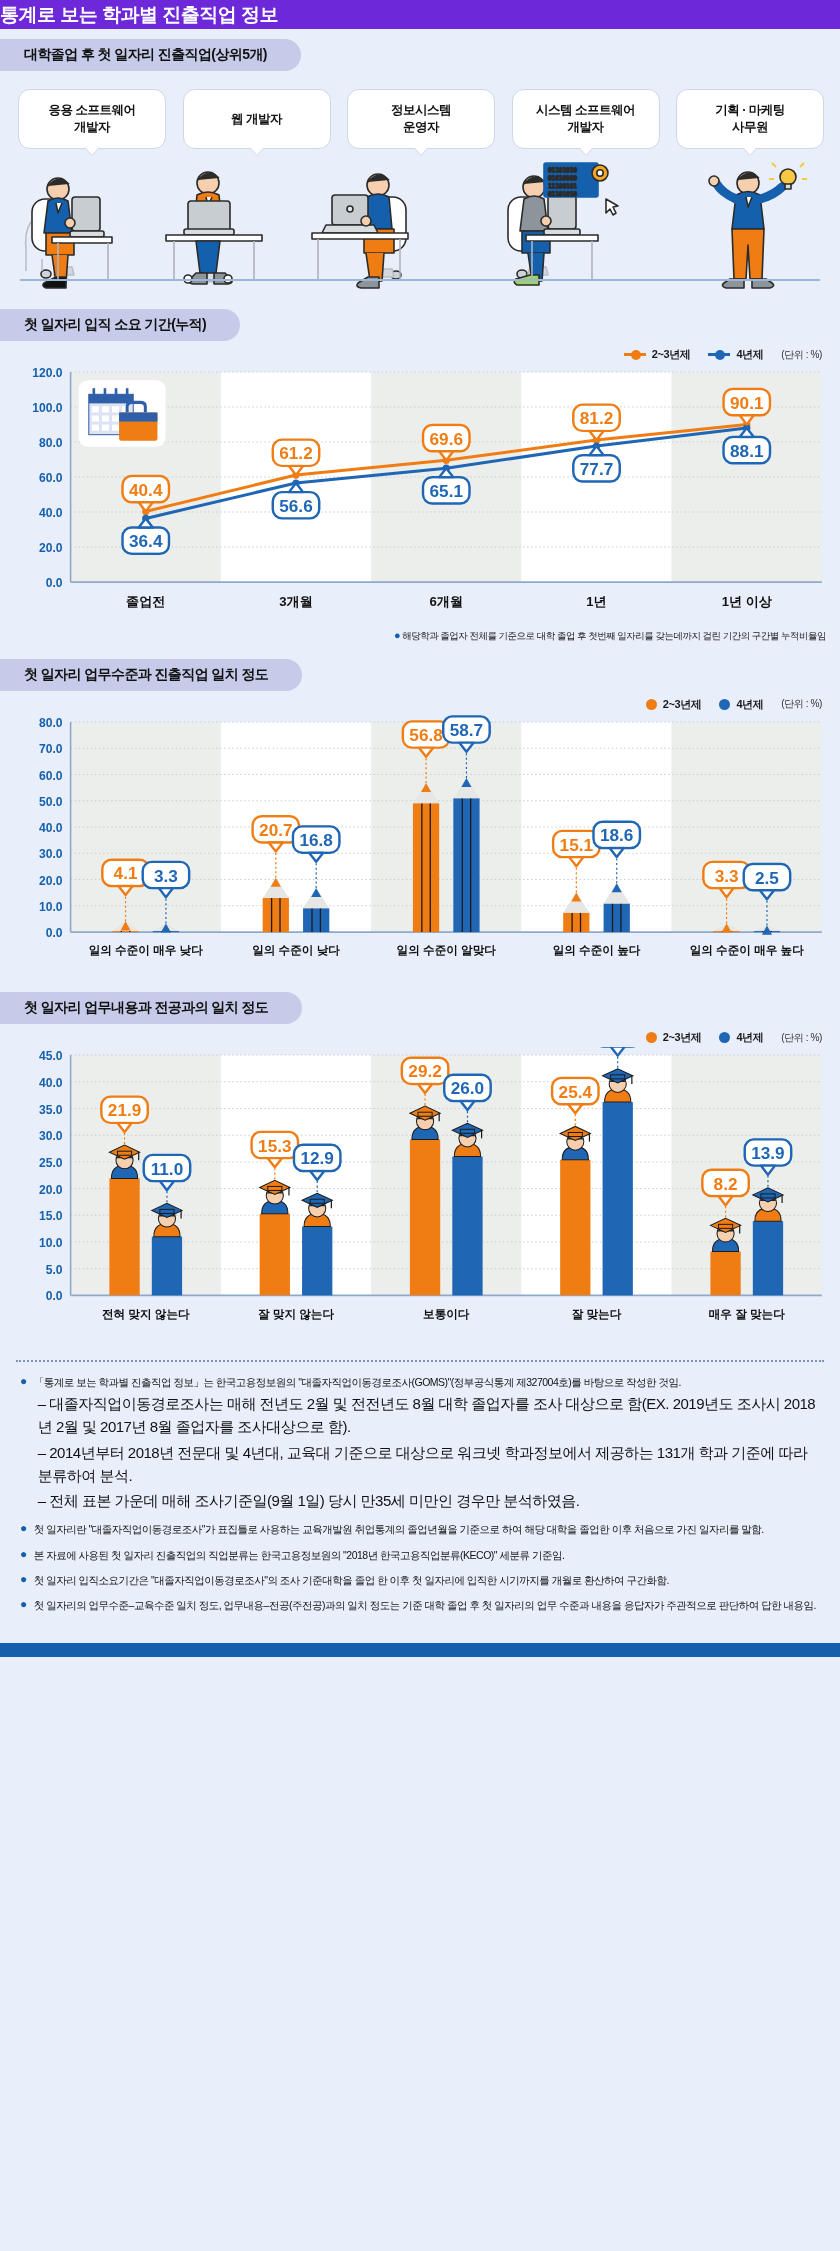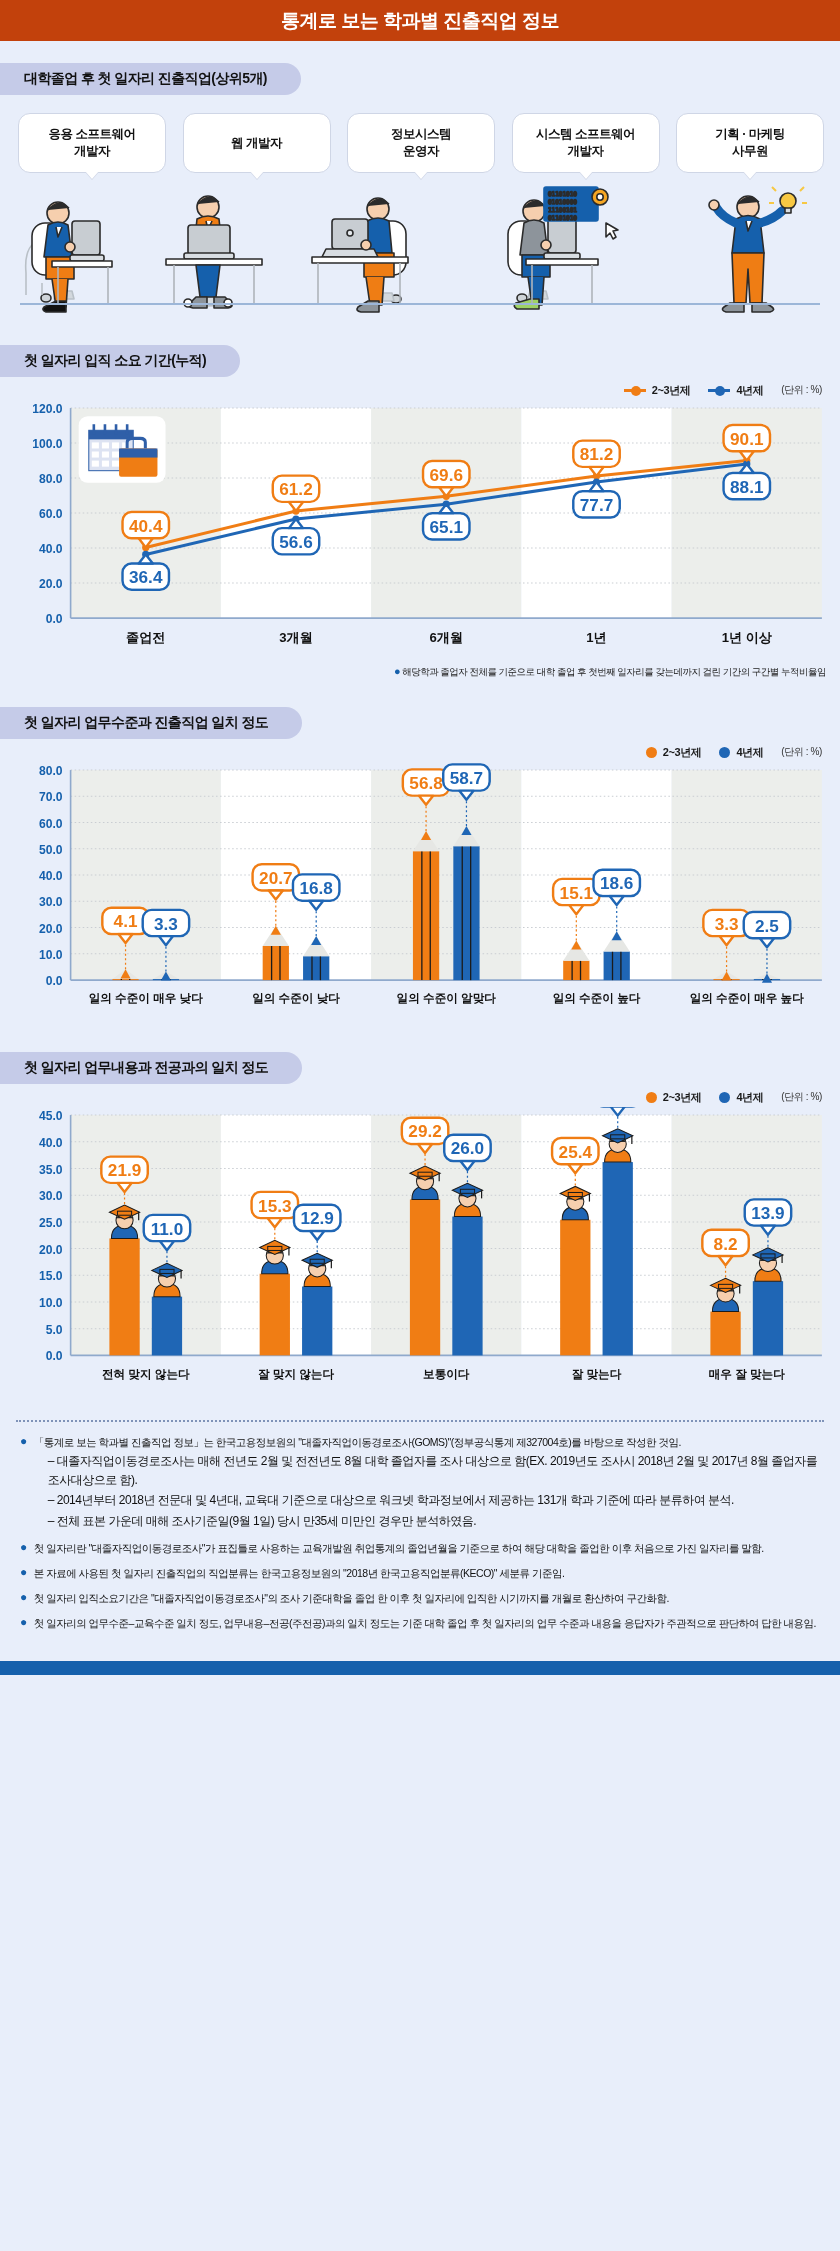--- a/index.html
+++ b/index.html
@@ -6,46 +6,45 @@
   body {
     width: 840px;
     background: #e8eefa;
     font-family: "Liberation Sans", "DejaVu Sans", sans-serif;
     color: #1a1a1a;
   }
   .page { width: 840px; position: relative; background: #e8eefa; }
 
   
   .header {
-    background: #c2410c;
-    height: 41px;
+    background: #6d28d9;
+    height: 29px;
     display: flex;
     align-items: center;
-    justify-content: center;
   }
   .header-title {
     color: #fff;
     font-size: 19px;
     font-weight: bold;
     letter-spacing: -0.5px;
   }
 
   
   .pill {
     display: inline-block;
     background: #c5cbe8;
     color: #111;
     font-size: 14px;
     font-weight: bold;
     border-radius: 0 18px 18px 0;
     padding: 7px 34px 7px 24px;
     letter-spacing: -0.6px;
     margin-left: 0;
   }
-  .pill-wrap { margin-top: 22px; }
+  .pill-wrap { margin-top: 10px; }
 
   
   .cards {
     display: flex;
     justify-content: space-between;
     padding: 18px 16px 0 18px;
   }
   .card {
     width: 148px;
     height: 60px;
@@ -86,21 +85,21 @@
     position: absolute;
     left: 8px; right: 8px; bottom: 18px;
     height: 2px;
     background: #9cb6d8;
   }
 
   
   .chart-block { margin-top: 6px; padding-bottom: 6px; }
   .legend {
     display: flex;
-    align-items: flex-start;
+    align-items: center;
     justify-content: flex-end;
     gap: 18px;
     padding: 6px 18px 2px 4px;
     font-size: 11px;
     font-weight: bold;
     letter-spacing: -0.4px;
   }
   .legend-item { display: flex; align-items: center; gap: 6px; }
   .lg-line { width: 22px; height: 3px; position: relative; }
   .lg-line i {
@@ -132,22 +131,22 @@
     display: flex;
     gap: 7px;
     margin-bottom: 9px;
     font-size: 10.5px;
     line-height: 1.55;
     letter-spacing: -0.5px;
     color: #111;
   }
   .note-li .bullet { color: #1560ac; font-size: 12px; line-height: 1.25; }
   .note-sub {
-    margin: 2px 0 0 14px;
-    font-size: 12px;
+    margin: 2px 0 0 4px;
+    font-size: 15px;
     line-height: 1.55;
     letter-spacing: -0.5px;
   }
   .footer-bar { height: 14px; background: #1560ac; margin-top: 6px; }
 </style>
 </head>
 <body>
 
 <div class="page">
 

